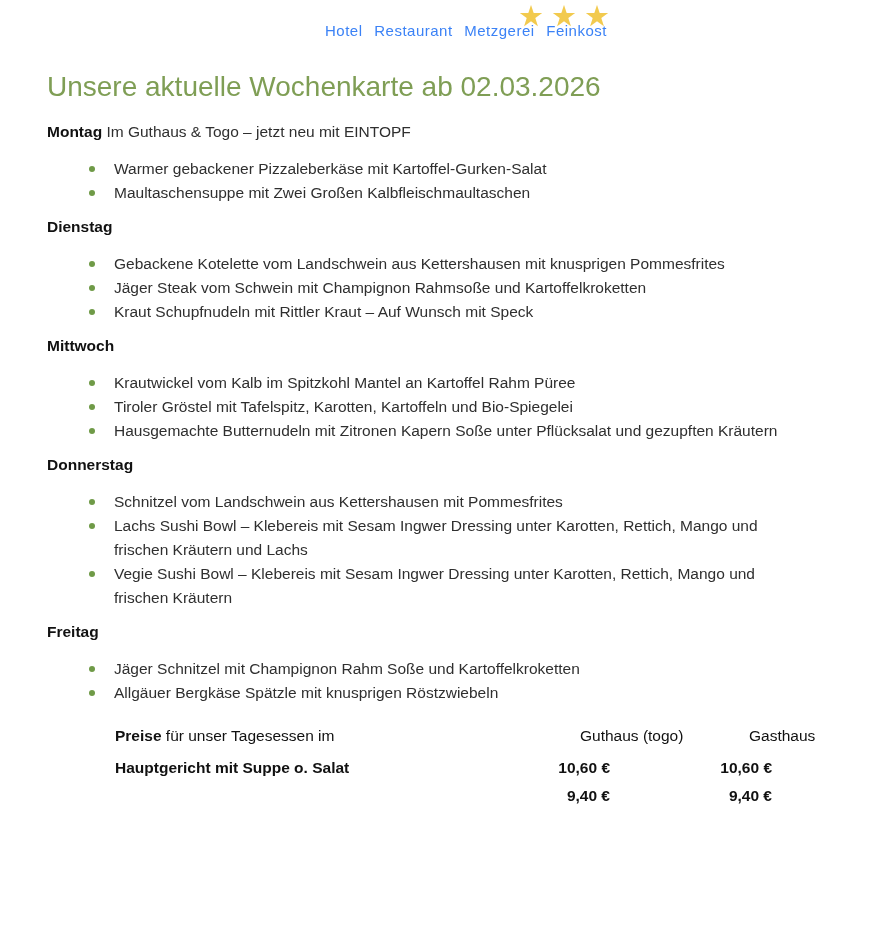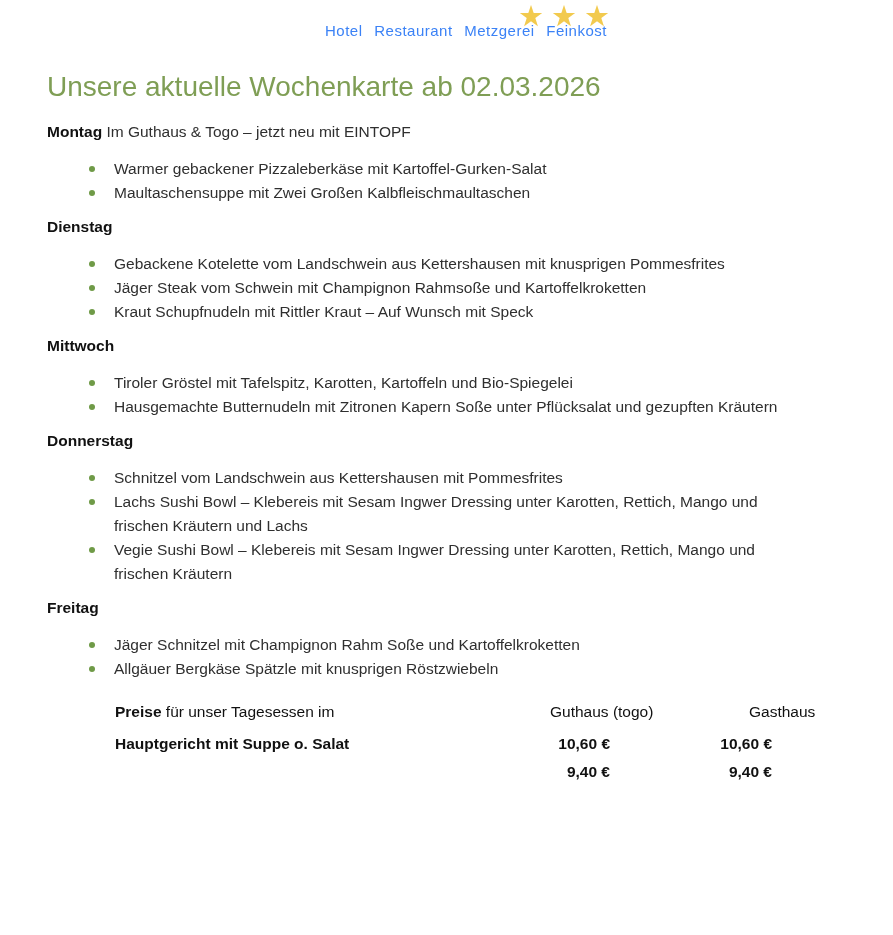--- a/index.html
+++ b/index.html
@@ -57,21 +57,21 @@
   }
   
   .prices{position:relative;margin-top:22px;height:95px;font-size:15.5px;color:#111;}
   .p-row{position:absolute;left:0;right:0;height:20px;white-space:nowrap;}
   .p-row.header{top:0;}
   .p-row.r1{top:32px;}
   .p-row.r2{top:60px;}
   .p-label{position:absolute;left:68px;}
   .p-label b{font-weight:700;}
   .p-row.r1 .p-label,.p-row.r2 .p-label{font-weight:700;}
-  .p-col1.hdr{position:absolute;left:503px;}
+  .p-col1.hdr{position:absolute;left:533px;}
   .p-col2.hdr{position:absolute;left:661px;margin-left:41px;}
   .p-col1.price{position:absolute;left:440px;width:123px;text-align:right;font-weight:700;}
   .p-col2.price{position:absolute;left:600px;width:125px;text-align:right;font-weight:700;}
 </style>
 </head>
 <body>
 
 <div class="page">
 
   <header class="logo">
@@ -93,20 +93,21 @@
         <p class="day-head"><b>Dienstag</b></p>
         <ul class="menu-list">
           <li><span>Gebackene Kotelette vom Landschwein aus Kettershausen mit knusprigen Pommesfrites</span></li>
           <li><span>Jäger Steak vom Schwein mit Champignon Rahmsoße und Kartoffelkroketten</span></li>
           <li><span>Kraut Schupfnudeln mit Rittler Kraut – Auf Wunsch mit Speck</span></li>
         </ul>
       </section>
       <section class="day-section">
         <p class="day-head"><b>Mittwoch</b></p>
         <ul class="menu-list">
+          <li><span>Krautwickel vom Kalb im Spitzkohl Mantel an Kartoffel Rahm Püree</span></li>
           <li><span>Tiroler Gröstel mit Tafelspitz, Karotten, Kartoffeln und Bio-Spiegelei</span></li>
           <li><span>Hausgemachte Butternudeln mit Zitronen Kapern Soße unter Pflücksalat und gezupften Kräutern</span></li>
         </ul>
       </section>
       <section class="day-section">
         <p class="day-head"><b>Donnerstag</b></p>
         <ul class="menu-list">
           <li><span>Schnitzel vom Landschwein aus Kettershausen mit Pommesfrites</span></li>
           <li><span>Lachs Sushi Bowl – Klebereis mit Sesam Ingwer Dressing unter Karotten, Rettich, Mango und</span><br><span>frischen Kräutern und Lachs</span></li>
           <li><span>Vegie Sushi Bowl – Klebereis mit Sesam Ingwer Dressing unter Karotten, Rettich, Mango und</span><br><span>frischen Kräutern</span></li>

